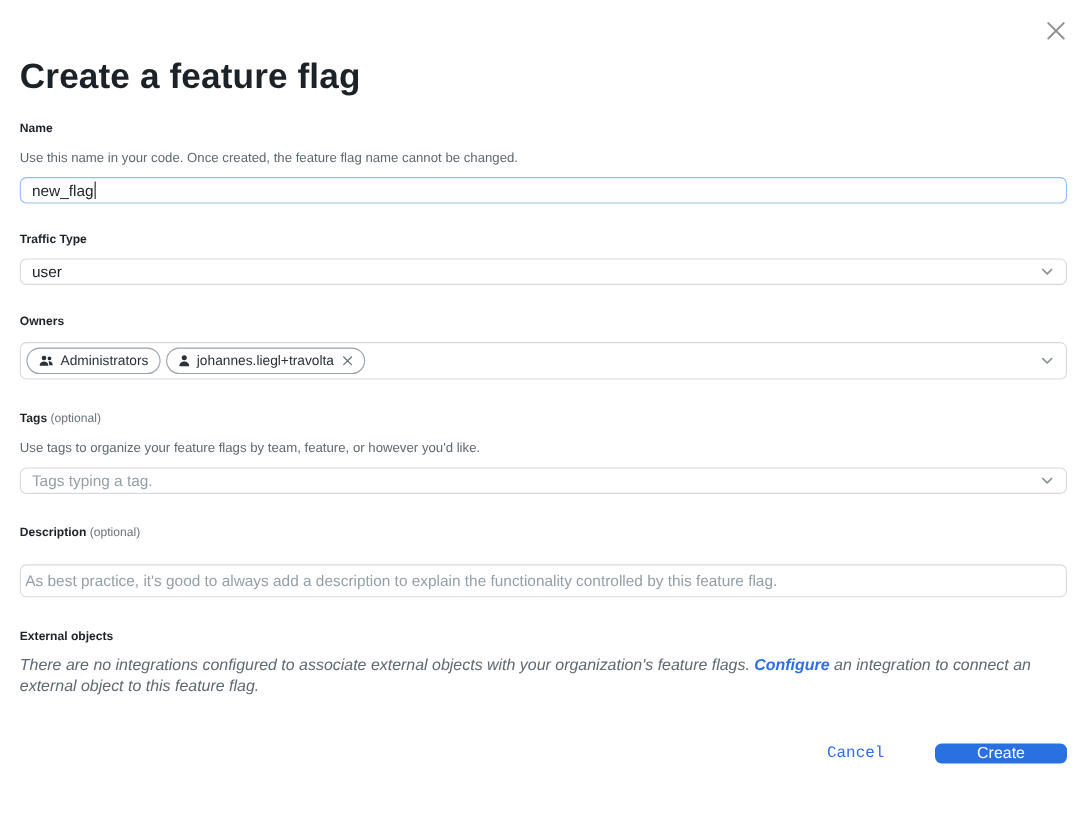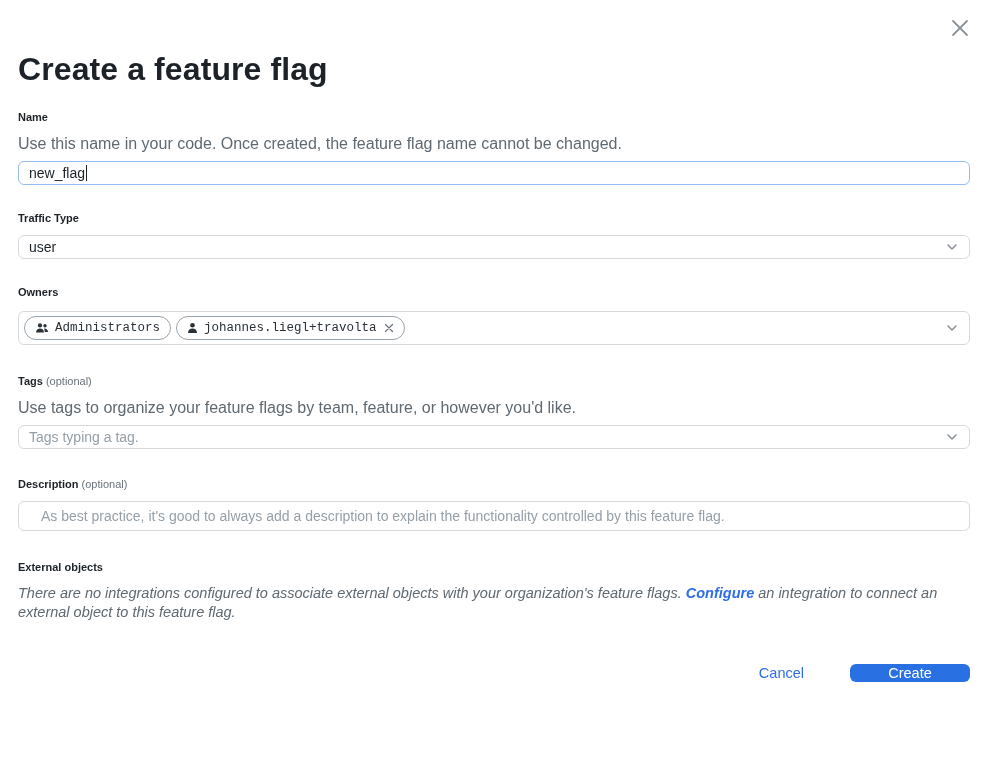--- a/index.html
+++ b/index.html
@@ -26,55 +26,55 @@
     cursor:pointer;display:flex;align-items:center;justify-content:center;
     background:none;border:none;padding:0;
   }
   h1.title{
     margin:55px 0 0 0;font-size:32px;line-height:28px;font-weight:700;color:var(--c-text);
     letter-spacing:.1px;
   }
   .field{margin-top:25px;}
   .label-row{font-size:11px;line-height:17px;font-weight:700;color:var(--c-text);}
   .optional{font-weight:400;color:#6a737b;}
-  .help{margin-top:8px;font-size:16px;line-height:19px;color:var(--c-help);}
+  .help{margin-top:8px;font-size:12px;line-height:19px;color:var(--c-help);}
   .text-input,.select{
     margin-top:8px;height:24px;width:100%;border:1px solid var(--c-border);
     border-radius:6px;background:#fff;display:flex;align-items:center;
     padding:0 10px;font-size:14px;color:var(--c-text);position:relative;
   }
   .text-input.focused{border-color:var(--c-focus);}
   .caret{display:inline-block;width:1px;height:16px;background:#1c2228;margin-left:1px;vertical-align:middle;}
   .select{cursor:pointer;justify-content:space-between;}
   .select .sel-value{color:var(--c-text);}
   .select .sel-placeholder{color:var(--c-placeholder);}
   .chev{flex:0 0 auto;margin-left:8px;}
   .owners-box{height:34px;padding:0 10px 0 5px;}
-  .chips{display:flex;align-items:flex-start;gap:5px;flex:1;font-family:Liberation Mono, monospace;}
+  .chips{display:flex;align-items:flex-start;gap:5px;flex:1;}
   .chip{
     display:flex;align-items:center;gap:6px;height:24px;padding:0 10px;
     border:1px solid #9aa2a9;border-radius:12px;background:#fff;
     font-size:12.5px;color:#2a3138;cursor:default;white-space:nowrap;
   }
   .chip svg{flex:0 0 auto;}
   .chip-remove{background:none;border:none;padding:0;margin-left:1px;cursor:pointer;display:flex;align-items:center;}
   input.plain-input{
-    margin-top:8px;height:30px;width:100%;border:1px solid var(--c-border);
-    border-radius:6px;padding:0 22px;font-size:14px;color:var(--c-text);
+    margin-top:20px;height:30px;width:100%;border:1px solid var(--c-border);
+    border-radius:6px;padding:0 4px;font-size:14px;color:var(--c-text);
     font-family:"Liberation Sans", sans-serif;outline:none;
   }
   input.plain-input::placeholder{color:var(--c-placeholder);opacity:1;}
   .ext-text{margin-top:8px;font-size:14.5px;line-height:18.5px;color:var(--c-help);max-width:952px;font-style:italic;}
   .ext-text a{color:var(--c-link);font-weight:700;text-decoration:none;cursor:pointer;}
   .footer{
     margin-top:43px;display:flex;justify-content:flex-end;align-items:center;
   }
   .cancel-btn{
     background:none;border:none;color:var(--c-link);font-size:14.5px;
-    font-family:Liberation Sans, sans-serif;cursor:pointer;padding:0;margin-right:46px;
+    font-family:Liberation Mono, monospace;cursor:pointer;padding:0;margin-right:46px;
   }
   .create-btn{
     background:var(--c-primary);color:#fff;border:none;border-radius:6px;
     height:18px;min-width:120px;padding:0 30px;font-size:14.5px;
     font-family:"Liberation Sans", sans-serif;cursor:pointer;
   }
 </style>
 </head>
 <body>
 

